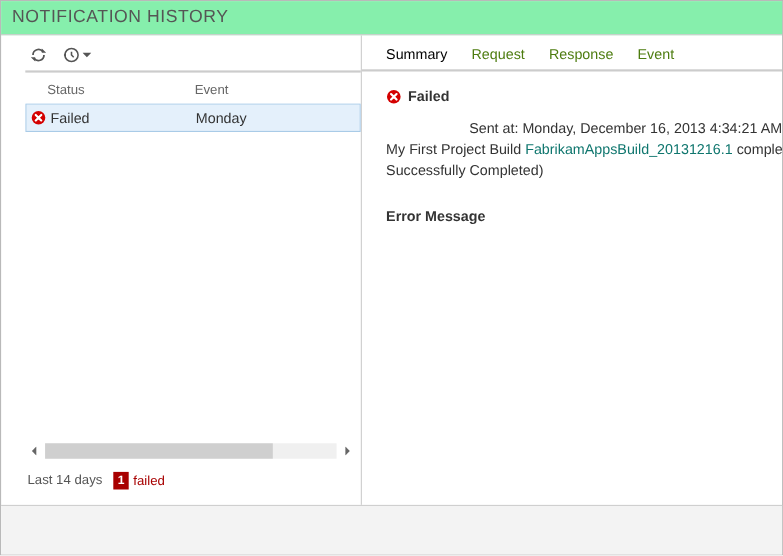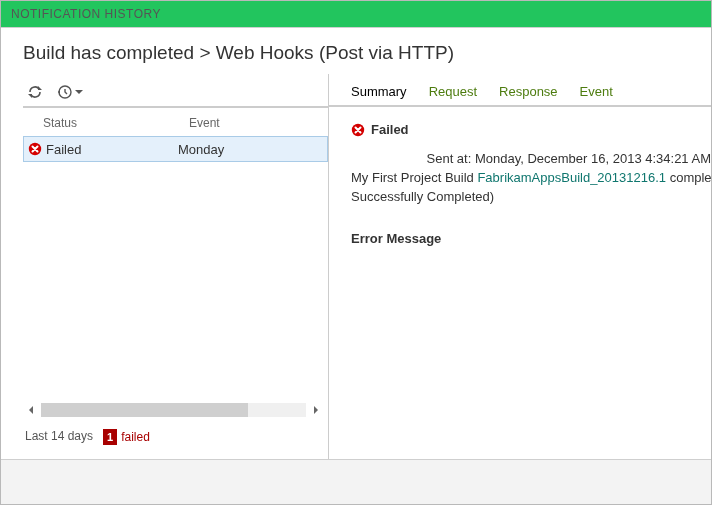--- a/index.html
+++ b/index.html
@@ -1,27 +1,27 @@
 <!DOCTYPE html>
 <html><head>
 <meta charset="utf-8">
 <style>
   * { box-sizing: border-box; margin: 0; padding: 0; }
   html, body { width: 712px; height: 505px; font-family: "Segoe UI", Arial, sans-serif; font-size: 13px; color: #333; background: #fff; overflow: hidden; }
   .window { width: 712px; height: 505px; border: 1px solid #b9b9b9; display: flex; flex-direction: column; background: #fff; }
-  .titlebar { background: #22c55e; border-bottom: 1px solid #cfcfcf; padding: 6px 10px; font-size: 12px; letter-spacing: 0.5px; color: #555; }
+  .titlebar { background: #86efac; border-bottom: 1px solid #cfcfcf; padding: 6px 10px; font-size: 16px; letter-spacing: 0.5px; color: #555; }
   .header-row { padding: 14px 22px 10px 22px; font-size: 19px; font-weight: 300; color: #333; }
   .content-row { flex: 1; display: flex; overflow: hidden; }
   .left-pane { width: 328px; display: flex; flex-direction: column; border-right: 1px solid #ccc; padding-left: 22px; }
   .toolbar { display: flex; align-items: center; gap: 14px; padding: 10px 0 6px 4px; border-bottom: 2px solid #ccc; }
   .tool-icon { width: 16px; height: 16px; color: #555; cursor: pointer; display: inline-flex; align-items: center; justify-content: center; }
   .tool-icon svg { width: 16px; height: 16px; }
   .history-group { display: inline-flex; align-items: center; gap: 2px; cursor: pointer; }
   .chevron-down { width: 8px; height: 8px; }
-  .grid-head { display: flex; padding: 8px 0 6px 0; color: #666; font-size: 12px; gap: 12px; }
+  .grid-head { display: flex; padding: 8px 0 6px 0; color: #666; font-size: 12px; }
   .col-status { width: 150px; padding-left: 20px; }
   .col-event { flex: 1; padding-left: 4px; }
   .grid-body { flex: 1; overflow: hidden; }
   .grid-row { display: flex; align-items: center; height: 26px; cursor: pointer; }
   .grid-row.selected { background: #e4f0fb; border: 1px solid #a9cbe7; }
   .status-cell { display: flex; align-items: center; gap: 4px; width: 150px; padding-left: 4px; }
   .event-cell { flex: 1; padding-left: 4px; }
   .fail-icon { width: 14px; height: 14px; flex-shrink: 0; }
   .scrollbar-track { display: flex; align-items: center; height: 18px; margin-right: 4px; }
   .sb-btn { width: 16px; height: 16px; display: flex; align-items: center; justify-content: center; color: #666; cursor: pointer; }
@@ -44,21 +44,20 @@
   .footer-main { height: 45px; border-top: 1px solid #cfcfcf; background: #f3f3f3; }
   svg { display: block; }
 </style>
 </head>
 <body>
 
 <div class="window">
 
   <div class="titlebar">NOTIFICATION HISTORY</div>
 
-  <div class="header-row">Build has completed &gt; Web Hooks (Post via HTTP)</div>
 
   <div class="content-row">
 
     <div class="left-pane">
 
       <div class="toolbar">
         <span class="tool-icon">
           <svg viewBox="0 0 16 16">
               <path fill="none" stroke="#555" stroke-width="1.6" d="M3 8a5 5 0 0 1 9-3M13 8a5 5 0 0 1-9 3"></path>
               <path fill="#555" d="M11 2v4h4zM5 14v-4H1z"></path>

